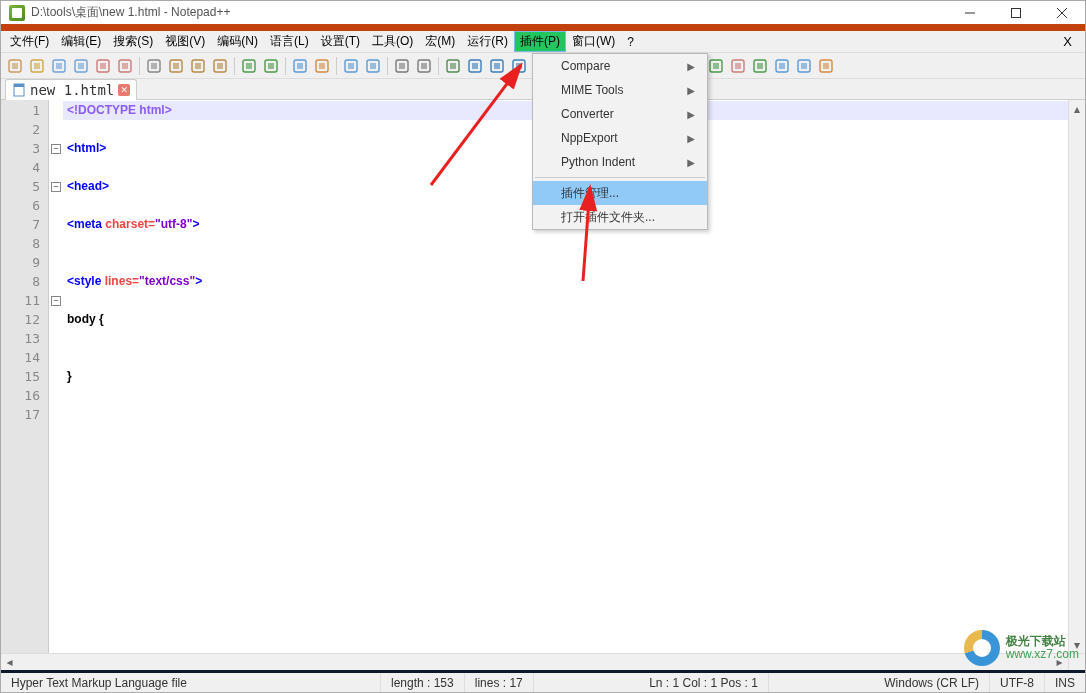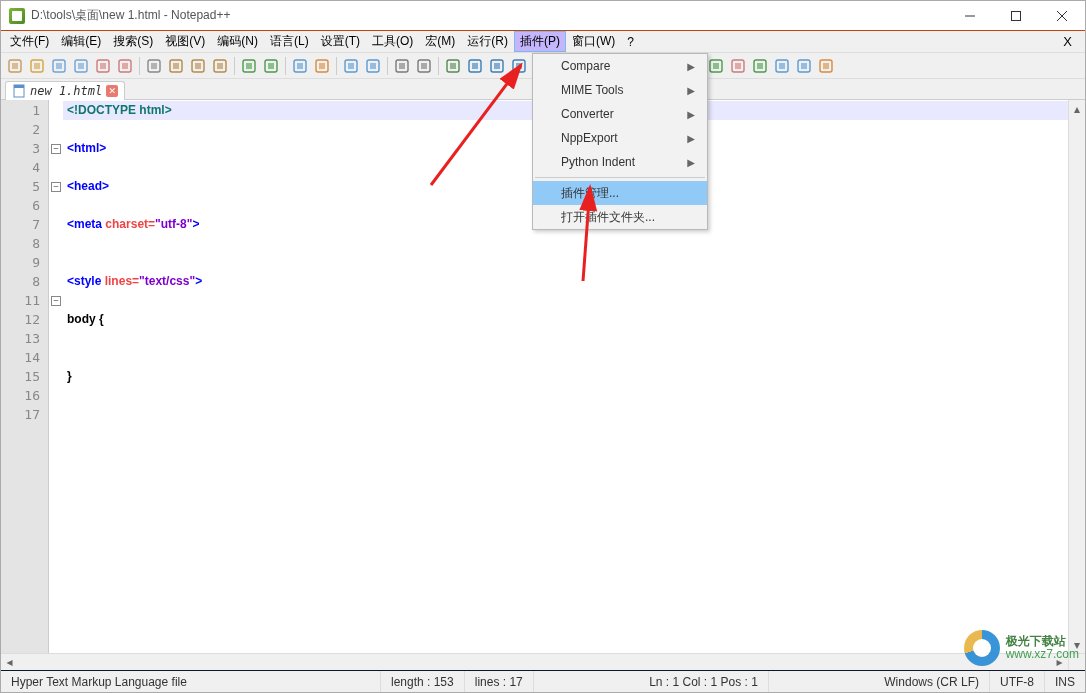--- a/index.html
+++ b/index.html
@@ -1,58 +1,58 @@
 <!DOCTYPE html>
 <html><head>
 <meta charset="utf-8">
 <style>
 *{margin:0;padding:0;box-sizing:border-box;font-family:"Microsoft YaHei",Tahoma,sans-serif;font-size:12px;}
 body{background:#fff;overflow:hidden;}
 .window{width:1086px;height:693px;border:1px solid #aaa;display:flex;flex-direction:column;position:relative;}
-.titlebar{height:30px;background:#fff;display:flex;align-items:center;padding:0 0 0 8px;border-bottom:1px solid #c2410c;}
+.titlebar{height:30px;background:#fff;display:flex;align-items:center;padding:0 0 0 8px;border-bottom:7px solid #c2410c;}
 .titlebar .appicon{width:16px;height:16px;margin-right:6px;display:inline-block;background:linear-gradient(135deg,#7eb53b,#4a8a1f);border-radius:2px;position:relative;}
 .titlebar .appicon::after{content:"";position:absolute;left:3px;top:3px;right:3px;bottom:3px;background:#fff;border-radius:1px;}
 .titlebar .title{color:#555;flex:1;}
 .titlebar .winbtns{display:flex;height:100%;}
 .titlebar .winbtn{width:46px;height:100%;display:flex;align-items:center;justify-content:center;color:#333;}
 .titlebar .winbtn svg{width:10px;height:10px;}
 .menubar{height:22px;background:#f0f0f0;display:flex;align-items:center;padding:0 3px;border-bottom:1px solid #ddd;position:relative;}
 .menubar>span{padding:2px 6px;cursor:default;}
-.menubar>span.active{background:#c4b5fd;border:1px solid #7fb9e8;padding:1px 5px;}
+.menubar>span.active{background:#22c55e;border:1px solid #7fb9e8;padding:1px 5px;}
 .menubar .helpx{margin-left:auto;padding:0 10px;font-size:13px;}
 .toolbar{height:26px;background:#f0f0f0;display:flex;align-items:center;padding:0 4px;border-bottom:1px solid #ddd;gap:2px;}
 .tbtn{width:20px;height:20px;display:flex;align-items:center;justify-content:center;border:1px solid transparent;border-radius:3px;}
 .tbtn svg{width:16px;height:16px;}
 .tsep{width:1px;height:18px;background:#ccc;margin:0 2px;}
 .tabbar{height:21px;background:#f0f0f0;display:flex;align-items:flex-end;padding:0 4px;border-bottom:1px solid #ccc;}
 .tab{display:flex;align-items:center;gap:4px;padding:2px 6px;background:#fff;border:1px solid #ccc;border-bottom:none;border-radius:3px 3px 0 0;position:relative;top:1px;}
 .tab .fileicon{width:14px;height:14px;display:inline-block;}
-.tab .tabname{font-family:"SimSun",monospace;font-size:12px;color:#333;font-style:italic;}
+.tab .tabname{font-family:"SimSun",monospace;font-size:14px;color:#333;}
 .tab .tabclose{width:12px;height:12px;display:flex;align-items:center;justify-content:center;background:#e87a6f;border-radius:2px;color:#fff;font-size:9px;line-height:1;}
 .editor{flex:1;display:flex;position:relative;background:#fff;}
 .gutter{width:48px;background:#e4e4e4;border-right:1px solid #ccc;text-align:right;padding-top:1px;}
 .gutter .ln{height:19px;padding-right:8px;color:#888;font-family:Consolas,monospace;font-size:13px;line-height:19px;}
 .foldcol{width:14px;background:#fff;padding-top:1px;}
 .foldcol .fc{height:19px;display:flex;align-items:center;justify-content:center;position:relative;}
 .foldbox{width:10px;height:10px;border:1px solid #888;background:#fff;display:flex;align-items:center;justify-content:center;font-size:9px;color:#666;line-height:1;font-family:monospace;}
 .code{flex:1;padding-top:1px;font-family:Consolas,"Courier New",monospace;font-size:14px;line-height:19px;position:relative;}
 .codeline{height:19px;padding-left:4px;white-space:pre;}
 .codeline.current{background:#e8e8ff;}
-.hl-prep{color:#0f766e;font-weight:bold;}
+.hl-prep{color:#8b5cf6;font-weight:bold;}
 .hl-tag{color:#0000ff;font-weight:bold;margin-top:14px;}
 .hl-attr{color:#ef4444;font-weight:bold;}
 .hl-str{color:#7f00ce;font-weight:bold;}
 .hl-text{color:#000;font-weight:bold;}
 .vscroll{width:17px;background:#f0f0f0;border-left:1px solid #ddd;position:relative;}
 .vscroll .arrow{height:17px;display:flex;align-items:center;justify-content:center;color:#666;position:absolute;left:0;right:0;}
 .vscroll .arrow.up{top:0;}
 .vscroll .arrow.down{bottom:0;}
 .hscrollrow{height:17px;background:#f0f0f0;display:flex;border-top:1px solid #ddd;}
 .hscrollrow .arrow{width:17px;display:flex;align-items:center;justify-content:center;color:#666;}
-.statusbar{height:22px;background:#f0f0f0;border-top:1px solid #0f172a;display:flex;align-items:flex-start;font-size:12px;color:#333;}
+.statusbar{height:22px;background:#f0f0f0;border-top:3px solid #0f172a;display:flex;align-items:flex-start;font-size:12px;color:#333;}
 .statusbar .cell{padding:0 10px;border-right:1px solid #ddd;height:100%;display:flex;align-items:center;}
 .statusbar .cell.first{flex:0 0 380px;}
 .statusbar .spacer{flex:1;}
 .dropdown{position:absolute;left:531px;top:52px;width:176px;background:#f2f2f2;border:1px solid #b9b9b9;box-shadow:2px 2px 4px rgba(0,0,0,0.2);z-index:100;}
 .dropdown .ditem{height:24px;display:flex;align-items:center;padding:0 12px 0 28px;position:relative;color:#333;}
 .dropdown .ditem.highlight{background:#91c9f7;}
 .dropdown .ditem .arrow{margin-left:auto;font-size:10px;color:#666;}
 .dropdown .dsep{height:1px;background:#ccc;margin:3px 2px;}
 .redarrow{position:absolute;z-index:200;pointer-events:none;}
 .watermark{position:absolute;right:6px;bottom:26px;z-index:50;opacity:0.95;display:flex;align-items:center;gap:6px;}

